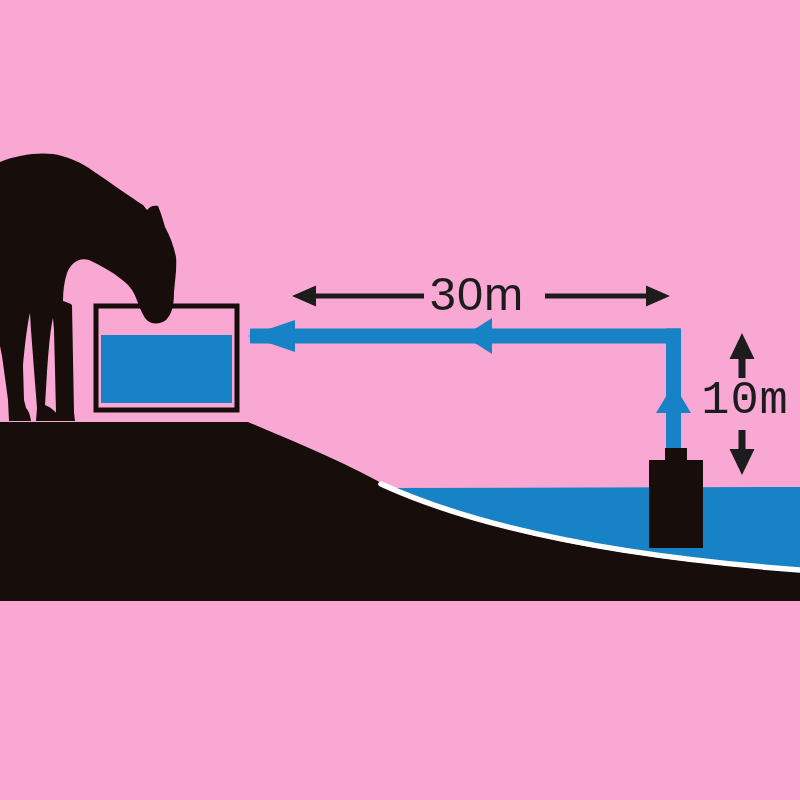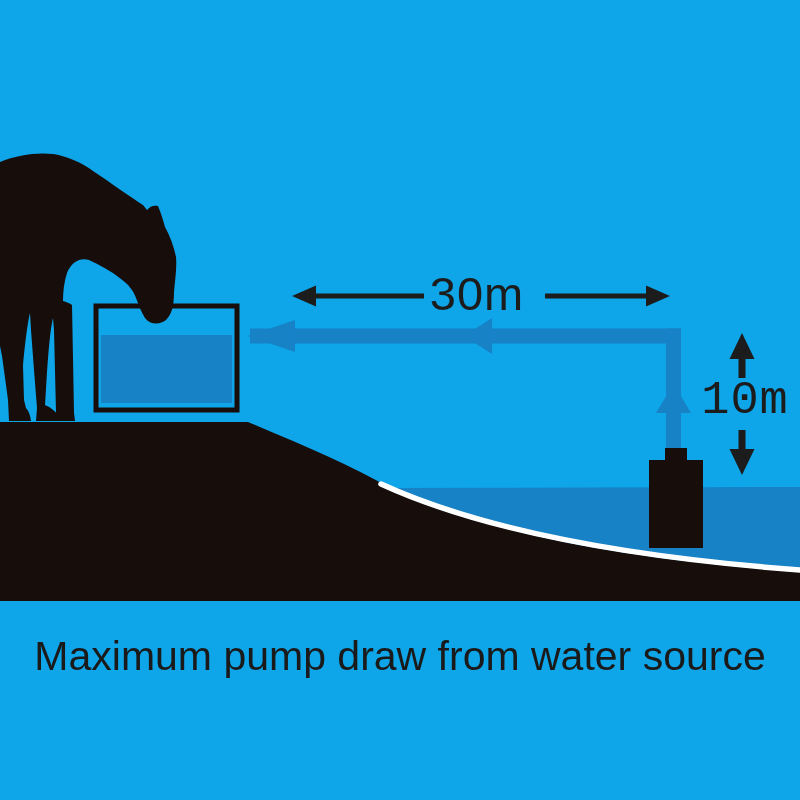--- a/index.html
+++ b/index.html
@@ -1,19 +1,19 @@
 <!DOCTYPE html>
 <html><head>
 <meta charset="utf-8">
 <style>
   html,body{margin:0;padding:0;background:#ffffff;}
   .canvas{
     position:relative;
     width:800px;height:800px;
-    background:#0ea5e9;
+    background:#f9a8d4;
     overflow:hidden;
     font-family:"Liberation Sans", sans-serif;
   }
   .canvas svg{position:absolute;left:0;top:0;}
   .measure-label{
     position:absolute;
     line-height:1;
     font-size:47px;
     letter-spacing:1px;
     color:#1c1c1c;
@@ -111,15 +111,14 @@
     <g>
       <polygon points="742,333 729.5,359 754.5,359" fill="#1c1c1c"></polygon>
       <rect x="738.5" y="357" width="7" height="21" fill="#1c1c1c"></rect>
       <rect x="738.5" y="430" width="7" height="21" fill="#1c1c1c"></rect>
       <polygon points="742,475 729.5,449 754.5,449" fill="#1c1c1c"></polygon>
     </g>
   </svg>
 
   <div class="measure-label lbl-30m">30m</div>
   <div class="measure-label lbl-10m">10m</div>
-  <div class="caption">Maximum pump draw from water source</div>
 
 </div>
 
 </body></html>

